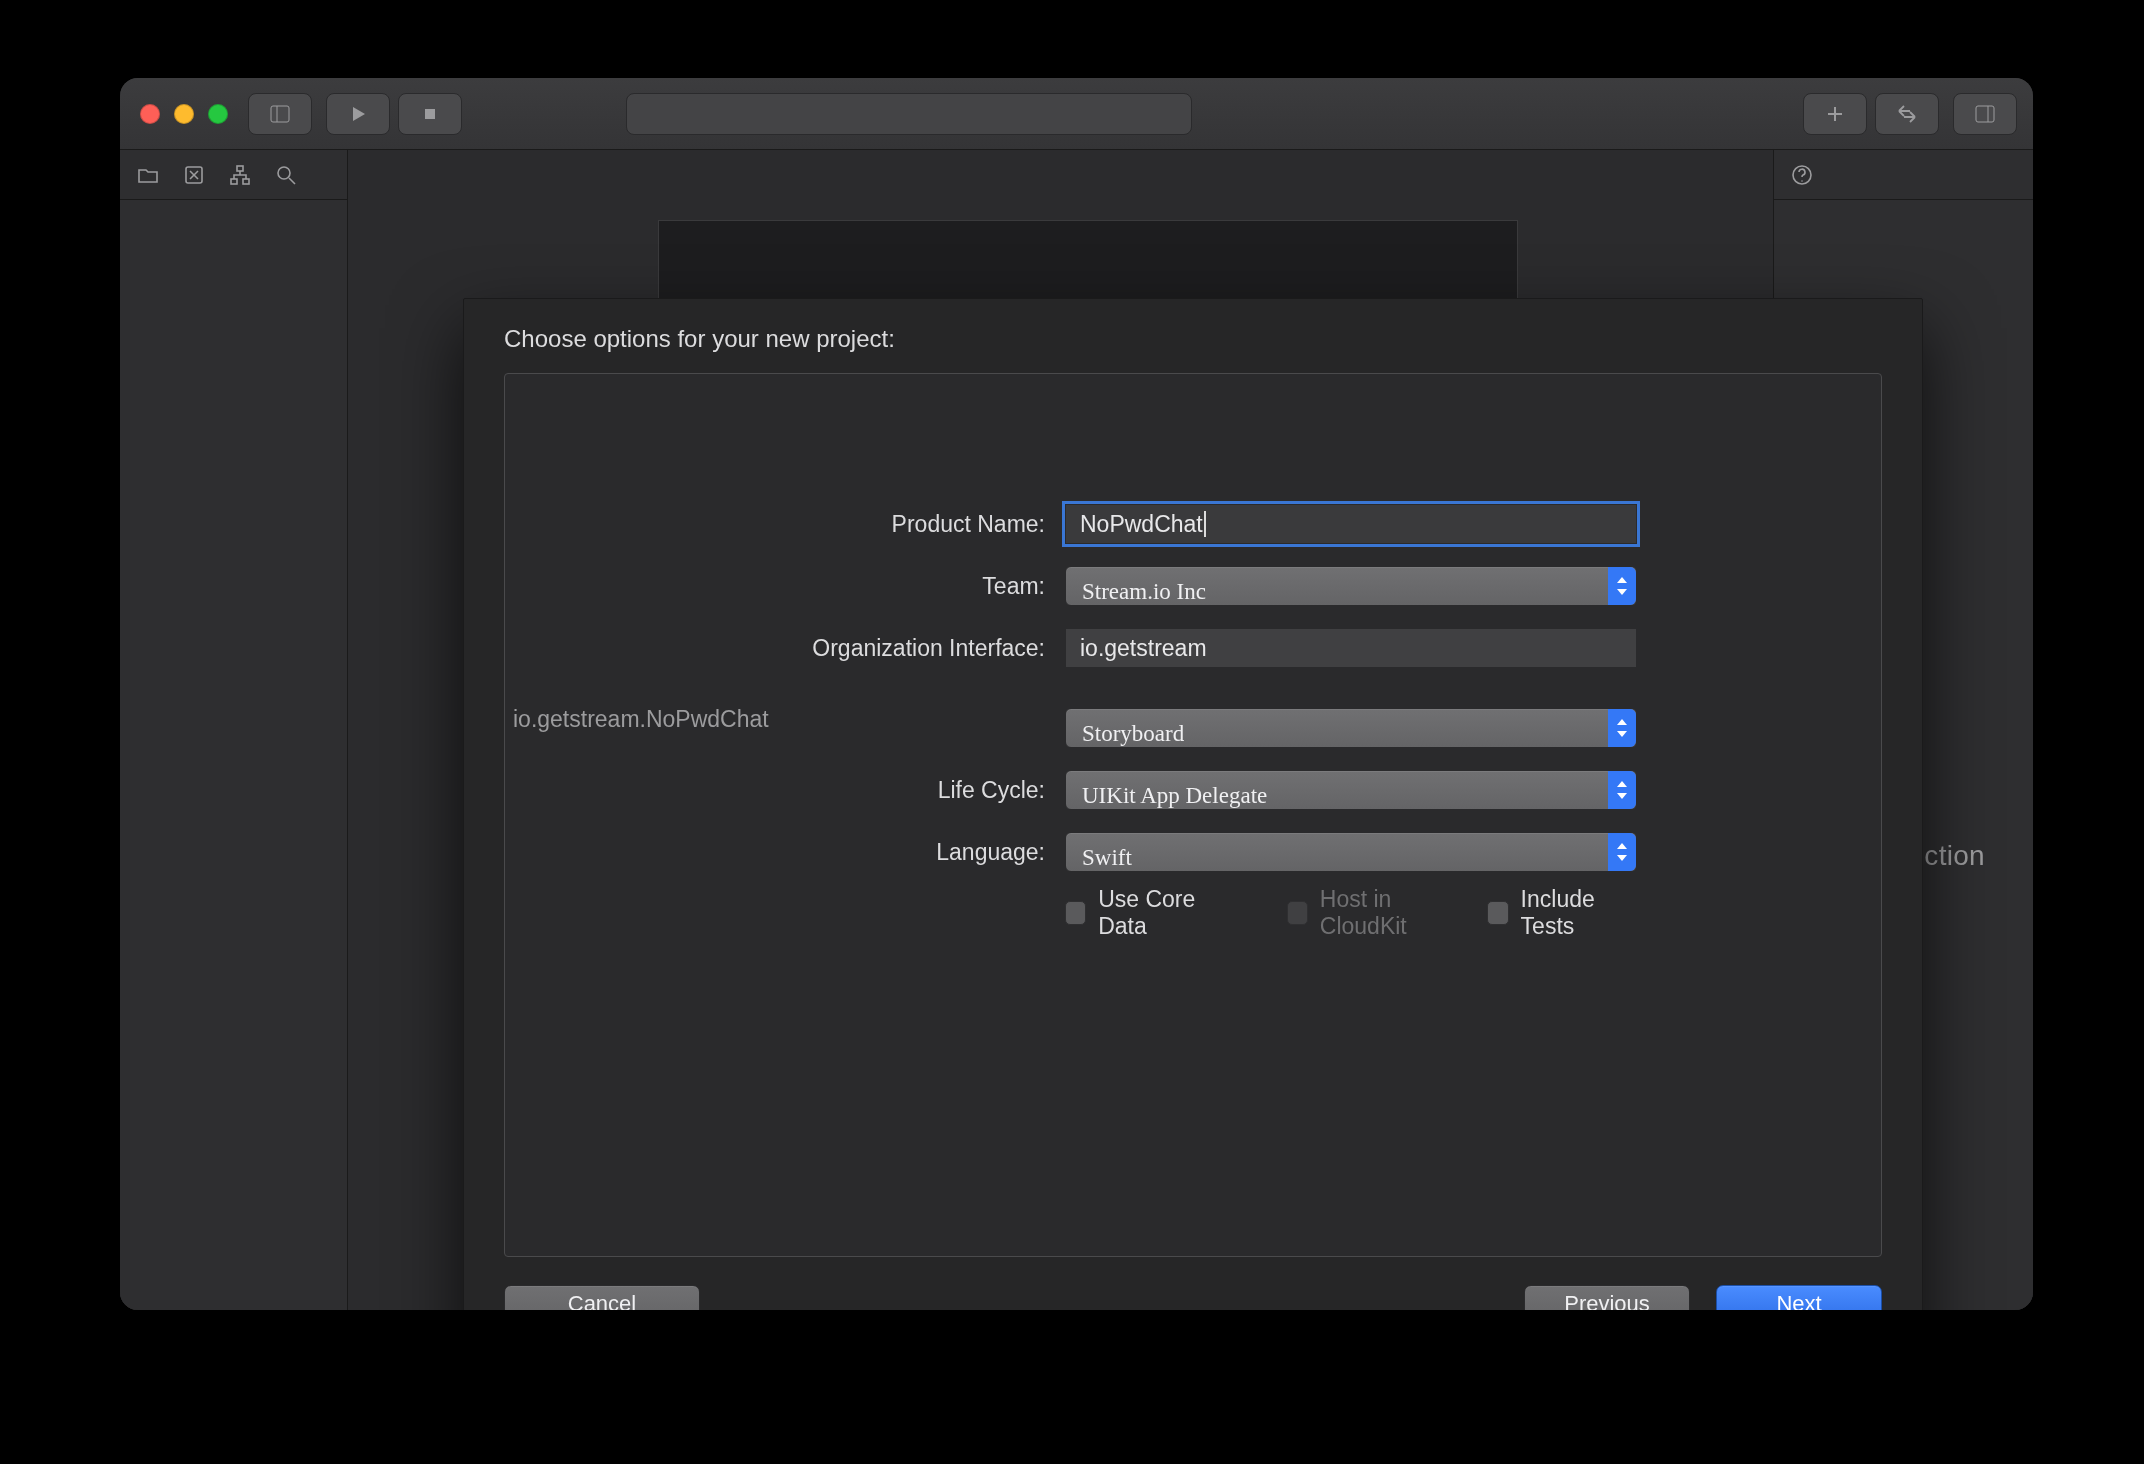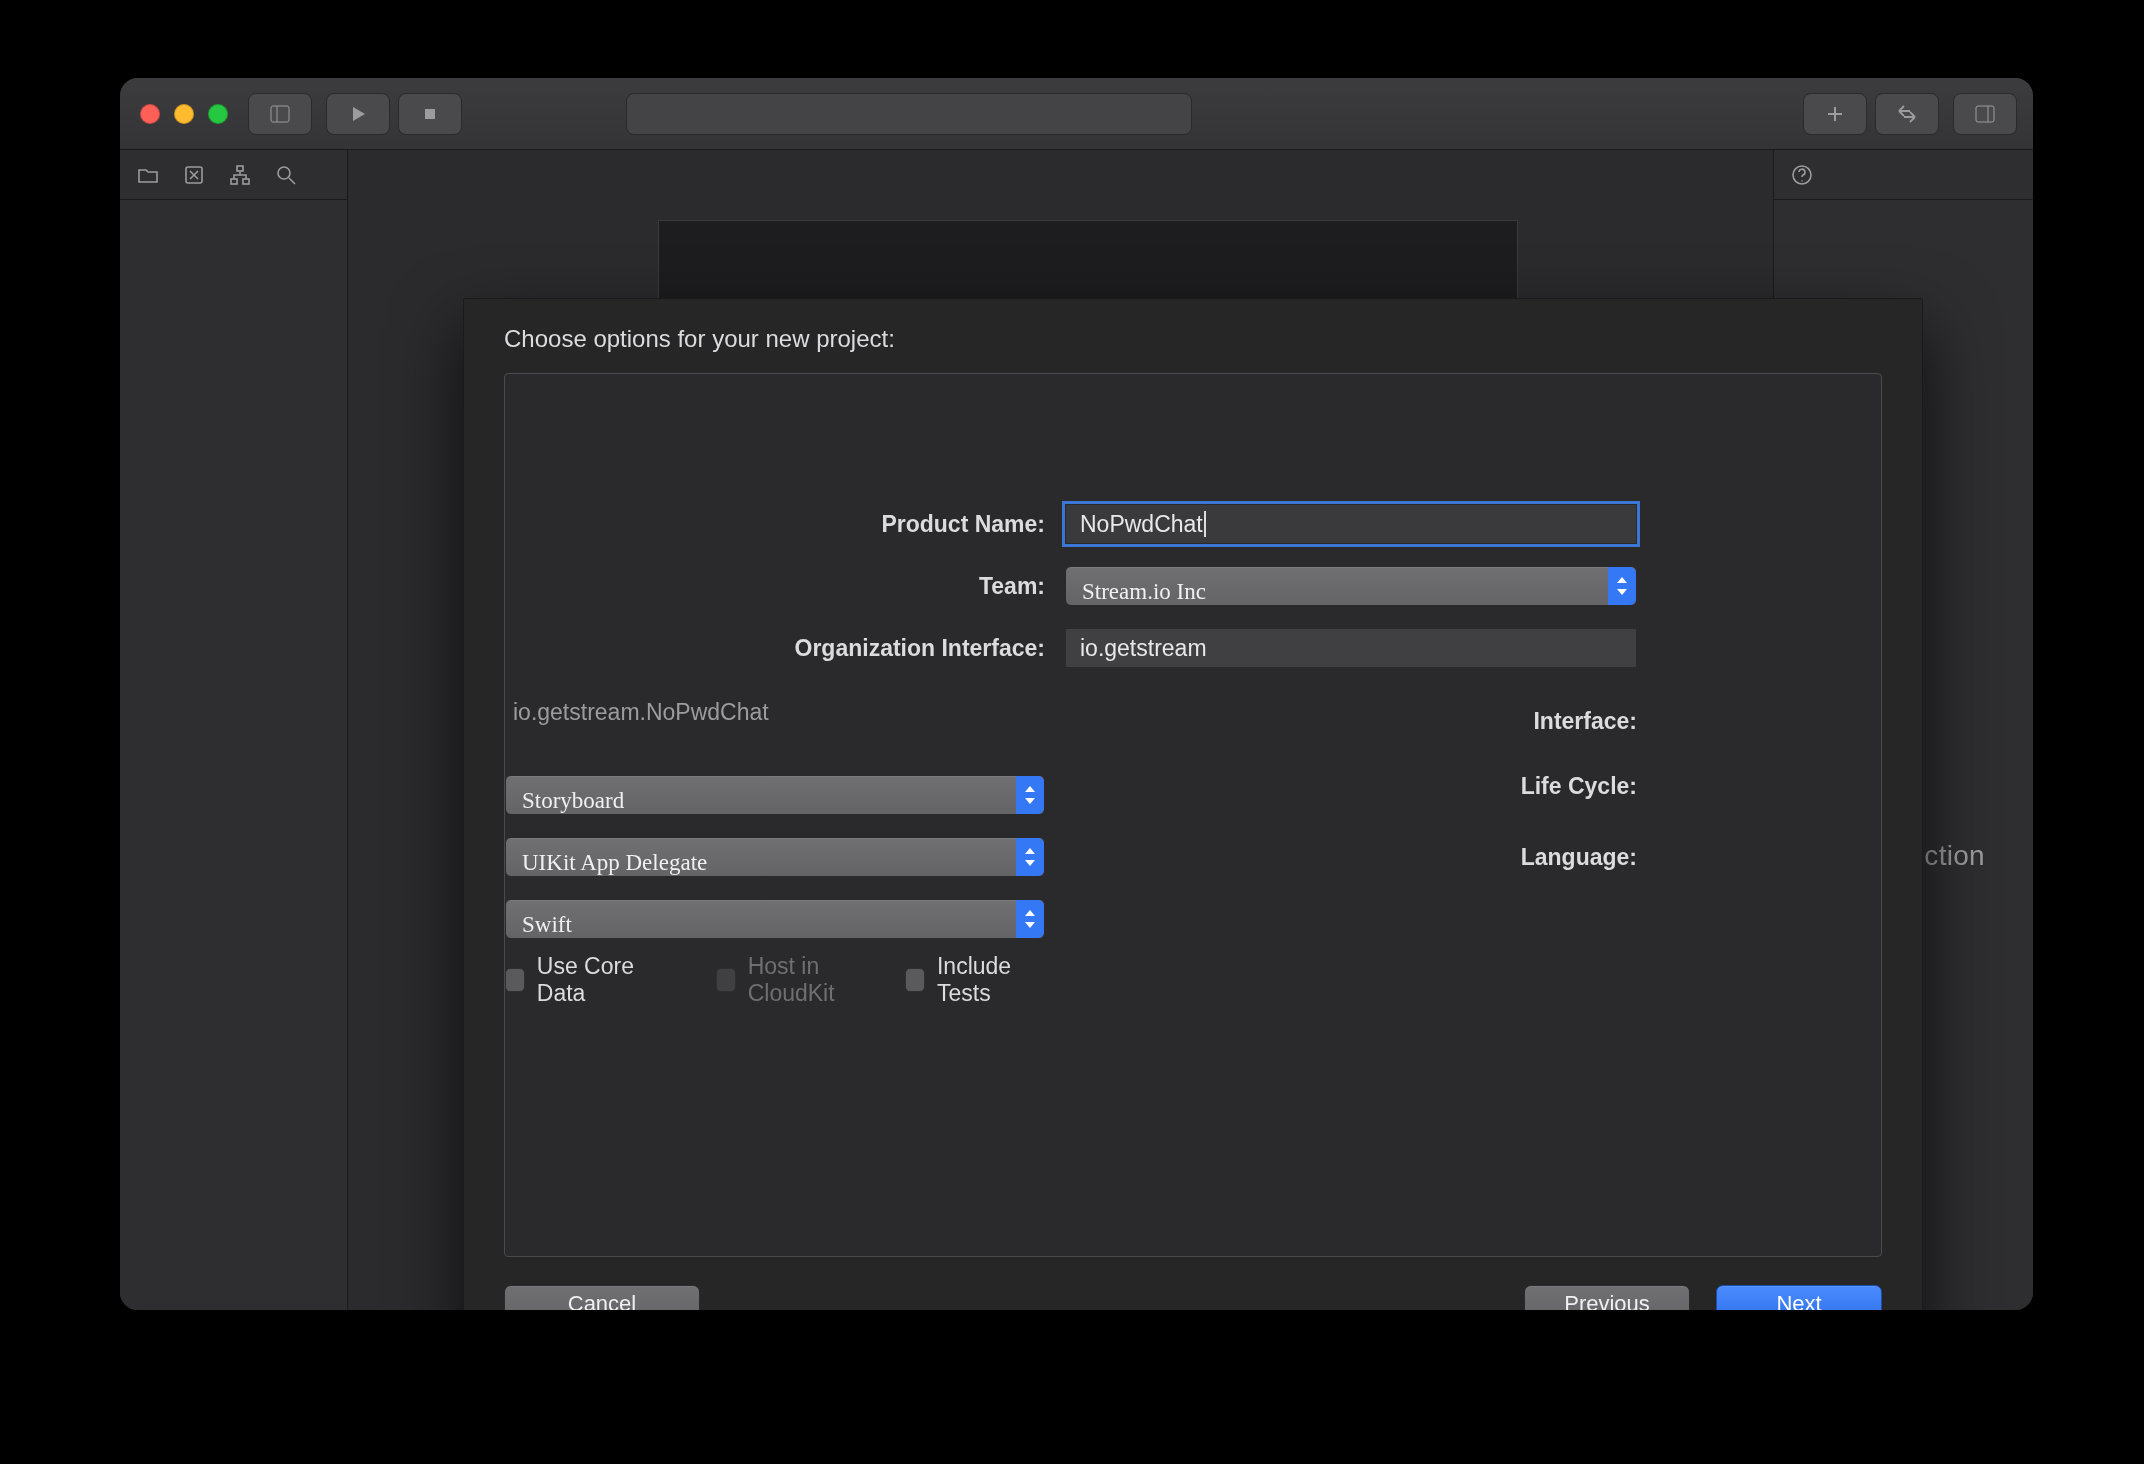--- a/index.html
+++ b/index.html
@@ -174,21 +174,20 @@
     grid-template-columns: 540px 572px;
     column-gap: 20px;
     row-gap: 22px;
     align-items: center;
   }
   .lbl {
     text-align: right;
     color: #dcdcde;
     font-size: 23px;
     padding-right: 0px;
-    font-weight: bold;
   }
   .tf {
     height: 40px;
     background: #404042;
     border: 1px solid #2a2a2c;
     border-radius: 0px;
     color: #e8e8ea;
     font-size: 23px;
     padding: 0 14px;
     display: flex; align-items: center;
@@ -401,21 +400,20 @@
             <div class="stepper"></div>
           </div>
 
           <div class="lbl">Organization Interface:</div>
           <div class="tf">
             <span>io.getstream</span>
           </div>
 
           <div class="static-val">io.getstream.NoPwdChat</div>
 
-          <div class="lbl" style="margin-top:18px">Interface:</div>
           <div class="select" style="margin-top:18px">
             <span>Storyboard</span>
             <div class="stepper"></div>
           </div>
 
           <div class="lbl">Life Cycle:</div>
           <div class="select">
             <span>UIKit App Delegate</span>
             <div class="stepper"></div>
           </div>

